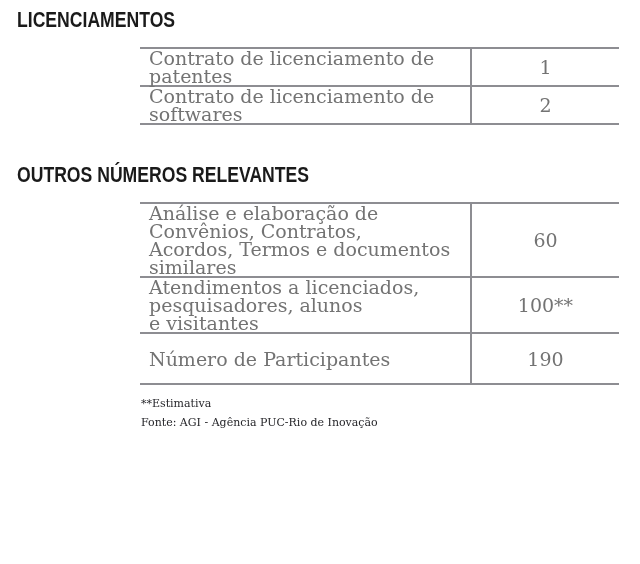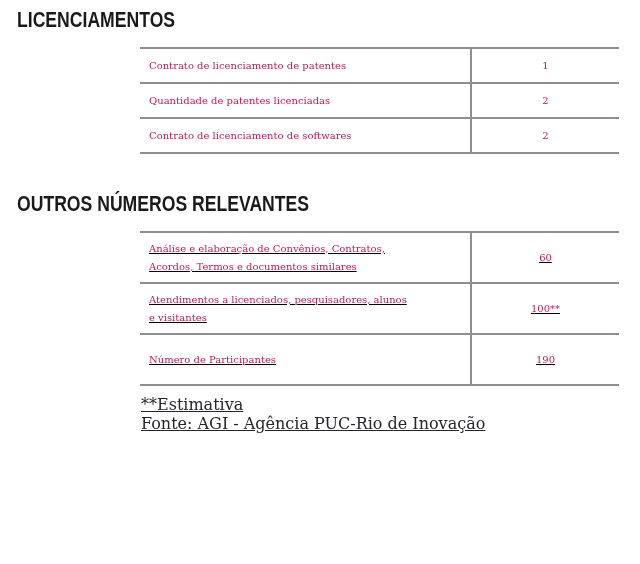--- a/index.html
+++ b/index.html
@@ -34,63 +34,58 @@
     margin: 16px 0 0 140px;
     width: 479px;
     border-collapse: collapse;
     table-layout: fixed;
   }
   table.stats tr {
     border-top: 2px solid #8d8d92;
     border-bottom: 2px solid #8d8d92;
   }
   table.stats.t1 tr { height: 35px; }
-  table.stats.t2 tr { height: 51px; text-decoration: underline; }
+  table.stats.t2 tr { height: 51px; }
   table.stats td {
     font-family: "DejaVu Serif", serif;
-    font-size: 10px;
-    color: #be185d;
+    font-size: 19px;
+    color: #737373;
     vertical-align: middle;
   }
   td.label {
     padding: 0 6px 0 9px;
     border-right: 2px solid #8d8d92;
     white-space: pre-line;
     line-height: 18px;
   }
   td.value {
     width: 143px;
     text-align: center;
     padding: 0 2px;
   }
   .footnotes {
     margin: 9px 0 0 141px;
     font-family: "DejaVu Serif", serif;
-    font-size: 16px;
+    font-size: 11px;
     line-height: 19px;
     color: #26262a;
-    text-decoration: underline;
   }
 </style>
 </head>
 <body>
 
 <div class="page">
 
   <h1 class="section-title">LICENCIAMENTOS</h1>
 
   <table class="stats t1">
     <tbody>
       <tr>
         <td class="label">Contrato de licenciamento de patentes</td>
         <td class="value">1</td>
-      </tr>
-      <tr>
-        <td class="label">Quantidade de patentes licenciadas</td>
-        <td class="value">2</td>
       </tr>
       <tr>
         <td class="label">Contrato de licenciamento de softwares</td>
         <td class="value">2</td>
       </tr>
     </tbody>
   </table>
 
   <h1 class="section-title second">OUTROS NÚMEROS RELEVANTES</h1>
 

